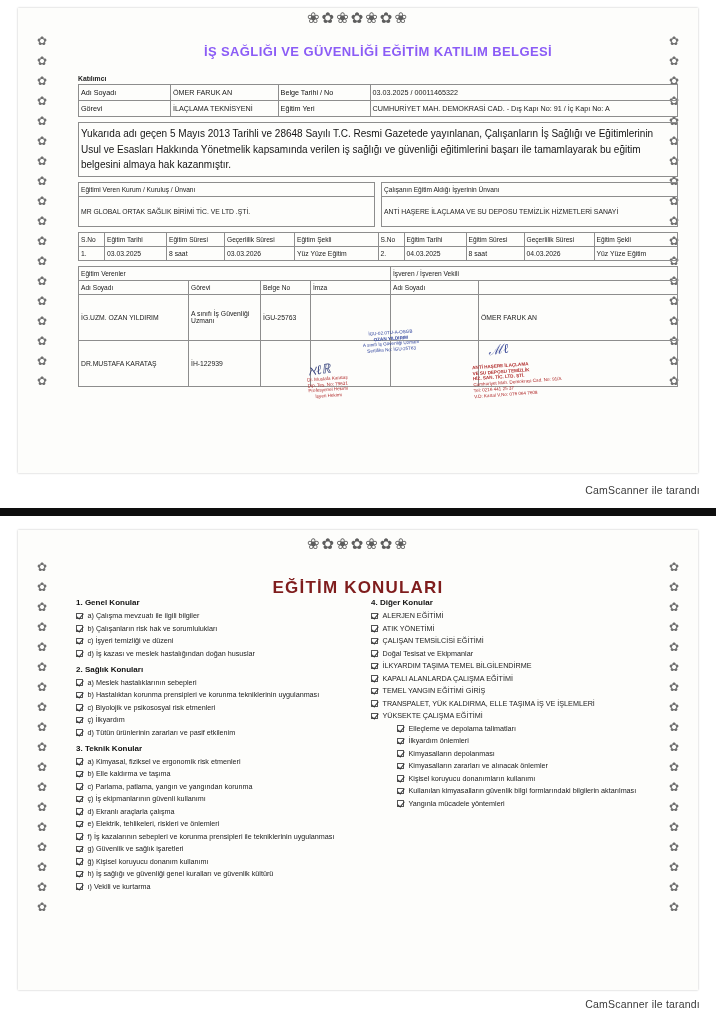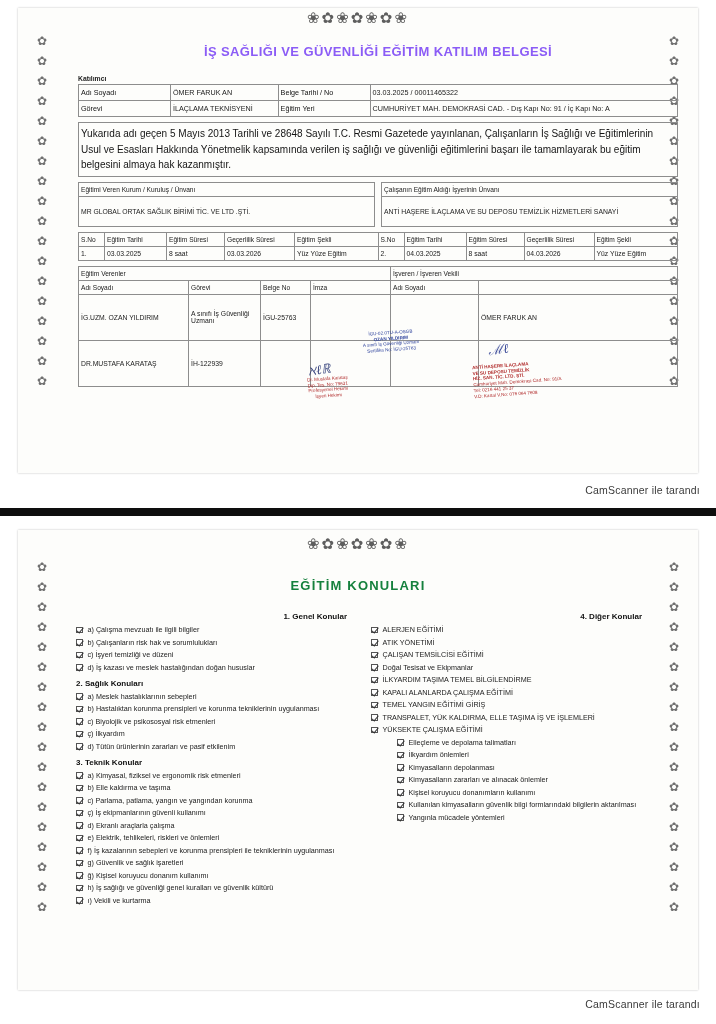--- a/index.html
+++ b/index.html
@@ -137,41 +137,41 @@
     font-size: 13px;
     transform: rotate(-8deg);
     opacity: 0.85;
   }
 
   
   .topics-title {
     position: absolute;
     top: 48px; left: 0; width: 100%;
     text-align: center;
-    font-size: 13px;
+    font-size: 17px;
     font-weight: bold;
     letter-spacing: 1.2px;
-    color: #15803d;
+    color: #7f1d1d;
   }
   .cols {
     position: absolute;
     top: 68px;
     left: 58px;
     width: 566px;
     display: flex;
     gap: 24px;
   }
   .col { width: 50%; }
   .cat {
     font-size: 8px;
     font-weight: bold;
     color: #111;
     margin: 7px 0 4px 0;
   }
-  .cat.first { margin-top: 14px; text-align: right; }
+  .cat.first { margin-top: 0; }
   .item {
     display: flex;
     align-items: center;
     gap: 5px;
     margin: 0 0 3.5px 0;
     font-size: 7.2px;
     color: #1a1a1a;
     line-height: 1.25;
   }
   .item.indent { padding-left: 26px; }

